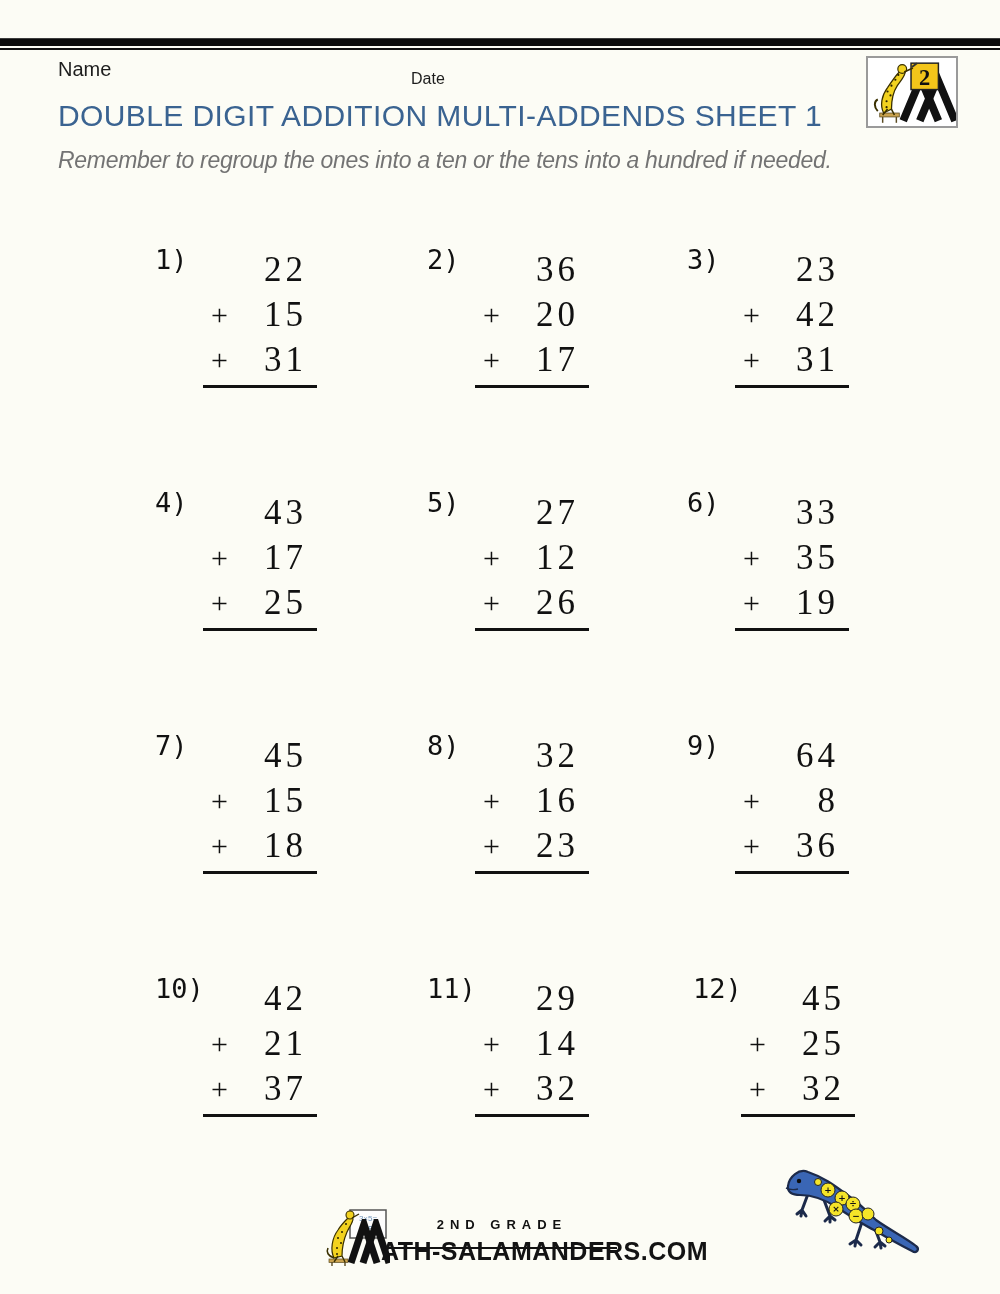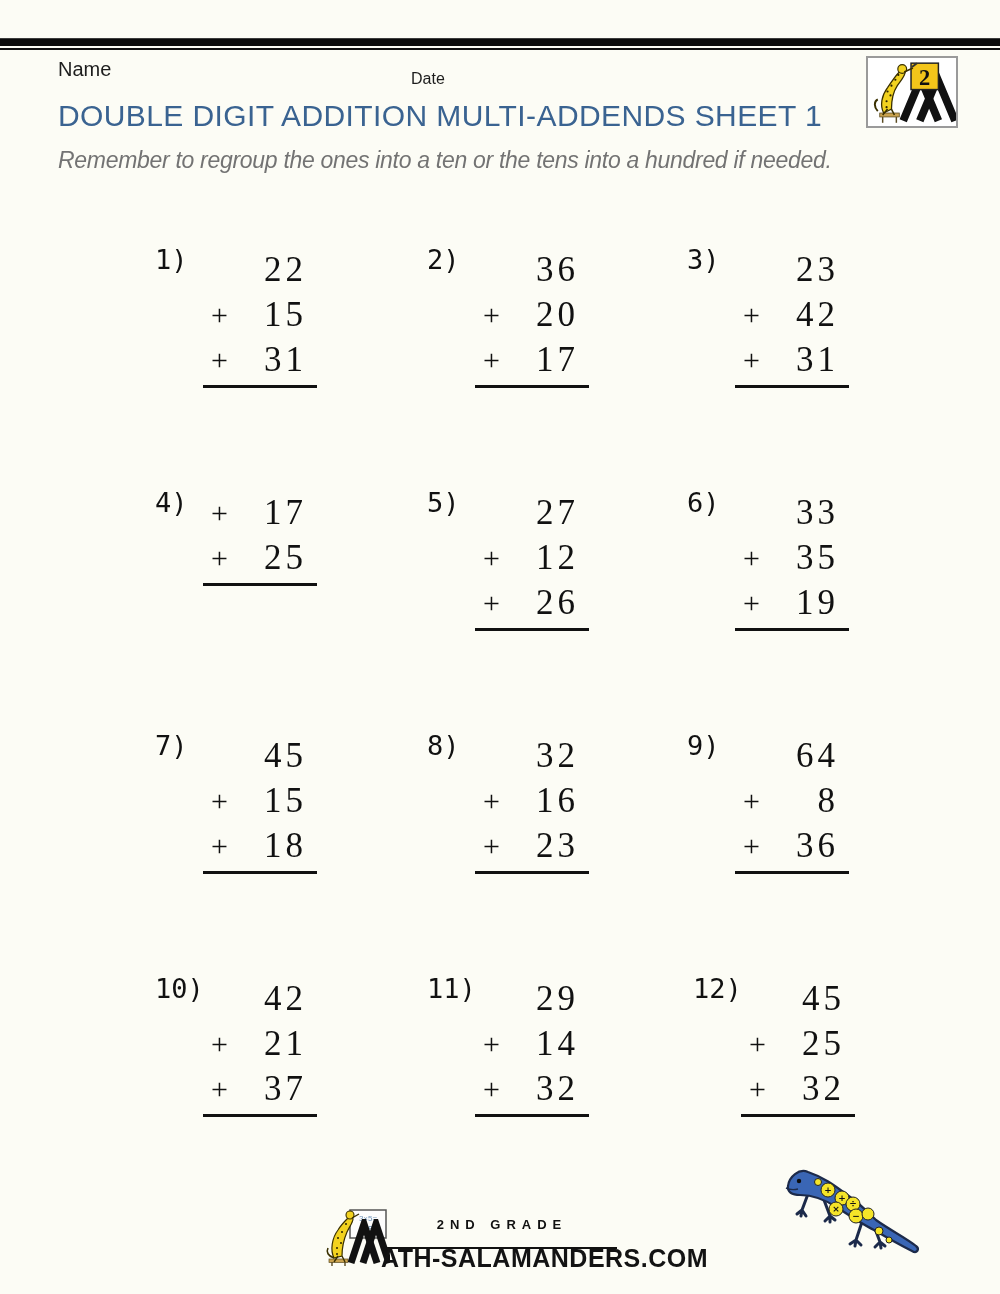--- a/index.html
+++ b/index.html
@@ -72,21 +72,21 @@
   
   .footer-grade{
     position:absolute;left:387px;top:1217px;width:230px;
     text-align:center;font-size:13px;font-weight:bold;
     letter-spacing:6px;color:#111;
     border-bottom:2px solid #111;padding-bottom:15px;
   }
   .footer-site{
     position:absolute;left:381px;top:1237px;
     font-size:25px;font-weight:bold;letter-spacing:0.5px;
-    color:#131313;white-space:nowrap;margin-top:7px;
+    color:#131313;white-space:nowrap;
   }
   .footer-mini-logo{position:absolute;left:320px;top:1206px;}
   .footer-m{position:absolute;left:348px;top:1219px;}
   .mascot{position:absolute;left:778px;top:1150px;}
 </style>
 </head>
 <body>
 
 <div class="page">
 
@@ -154,20 +154,21 @@
       <div class="p-row"><span class="p-num">23</span></div>
       <div class="p-row"><span class="p-plus">+</span><span class="p-num">42</span></div>
       <div class="p-row"><span class="p-plus">+</span><span class="p-num">31</span></div>
       <div class="p-line"></div>
     </div>
   </div>
 
   <div class="problem" style="left:155px;top:487px">
     <div class="p-label">4)</div>
     <div class="p-body">
+      <div class="p-row"><span class="p-num">43</span></div>
       <div class="p-row"><span class="p-plus">+</span><span class="p-num">17</span></div>
       <div class="p-row"><span class="p-plus">+</span><span class="p-num">25</span></div>
       <div class="p-line"></div>
     </div>
   </div>
   <div class="problem" style="left:427px;top:487px">
     <div class="p-label">5)</div>
     <div class="p-body">
       <div class="p-row"><span class="p-num">27</span></div>
       <div class="p-row"><span class="p-plus">+</span><span class="p-num">12</span></div>

